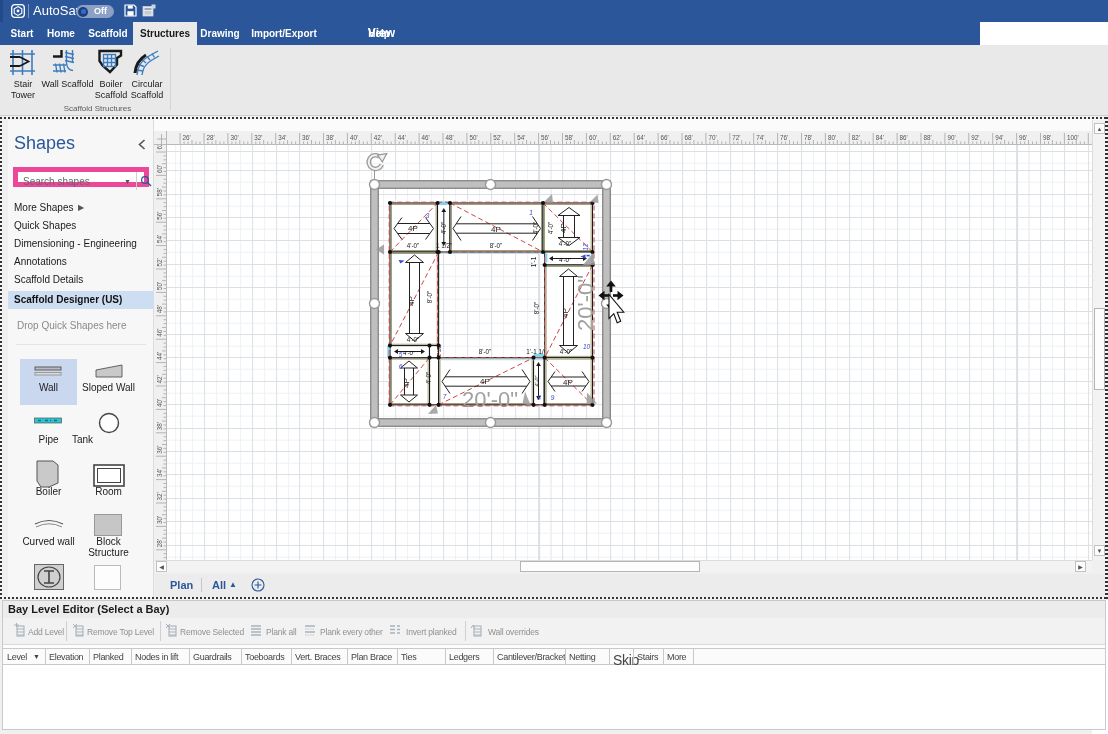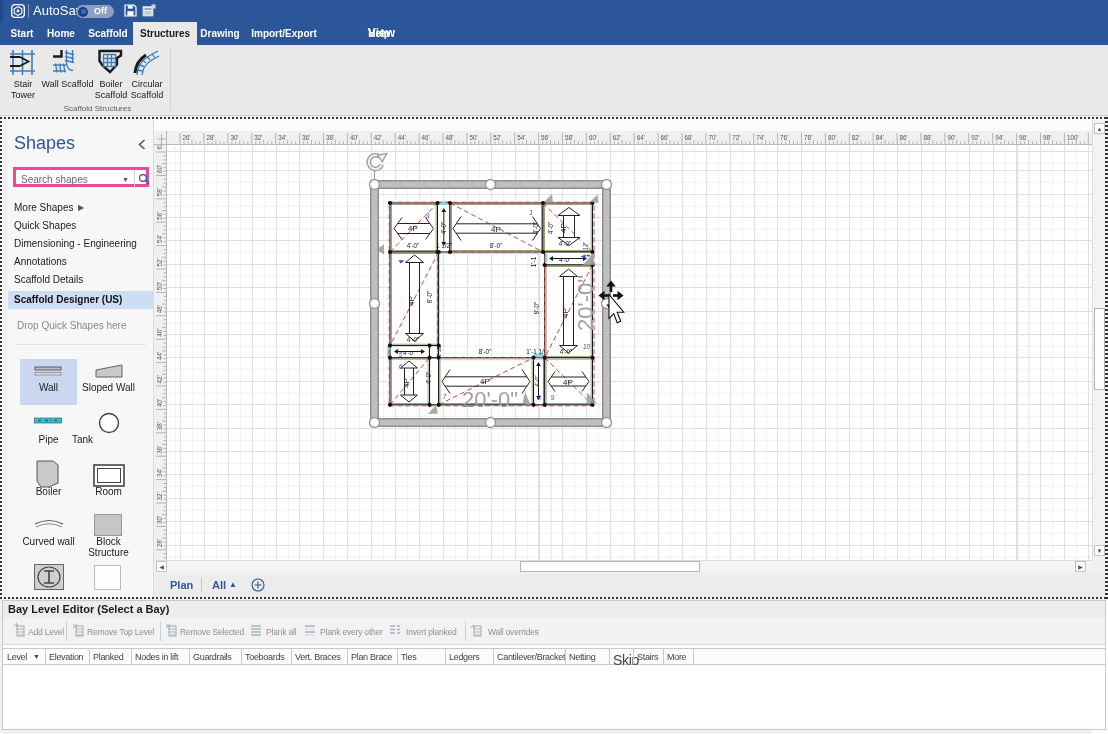--- a/index.html
+++ b/index.html
@@ -28,21 +28,21 @@
    <rect x="3.8" y="1.4" width="5" height="3.2" fill="#fff"></rect>
  </svg>
  <svg class="abs" style="left:142px;top:4px" width="14" height="13" viewBox="0 0 14 13">
    <rect x="1" y="2.5" width="10" height="9.5" fill="#e8e8e8" stroke="#c9d2e2" stroke-width="0.8"></rect>
    <rect x="2.5" y="4" width="7" height="2" fill="#9aa7bb"></rect>
    <rect x="2.5" y="7" width="7" height="3.6" fill="#c4ccd8"></rect>
    <rect x="9.5" y="0.5" width="4" height="4" fill="#cfd6e2"></rect>
  </svg>
 </div>
 
-<div class="abs" style="left:0;top:22px;width:1108px;height:23px;background:#2b579a">
+<div class="abs" style="left:0;top:22px;width:980px;height:23px;background:#2b579a">
 <div class="abs" style="left:133px;top:0;width:64px;height:23px;background:#e9e9e9"></div>
 <div class="abs" style="left:-33px;top:0;width:110px;text-align:center;color:#fff;font-size:10px;font-weight:bold;line-height:23px">Start</div>
 <div class="abs" style="left:6px;top:0;width:110px;text-align:center;color:#fff;font-size:10px;font-weight:bold;line-height:23px">Home</div>
 <div class="abs" style="left:53px;top:0;width:110px;text-align:center;color:#fff;font-size:10px;font-weight:bold;line-height:23px">Scaffold</div>
 <div class="abs" style="left:110px;top:0;width:110px;text-align:center;color:#1a1a1a;font-size:10px;font-weight:bold;line-height:23px">Structures</div>
 <div class="abs" style="left:165px;top:0;width:110px;text-align:center;color:#fff;font-size:10px;font-weight:bold;line-height:23px">Drawing</div>
 <div class="abs" style="left:229px;top:0;width:110px;text-align:center;color:#fff;font-size:10px;font-weight:bold;line-height:23px">Import/Export</div>
 <div class="abs" style="left:285px;top:0;width:110px;text-align:right;color:#fff;font-size:12px;font-weight:bold;line-height:23px">View</div>
 <div class="abs" style="left:324px;top:0;width:110px;text-align:center;color:#fff;font-size:10px;font-weight:bold;line-height:23px">Help</div>
 </div>
@@ -89,21 +89,21 @@
  <path d="M2,24 Q3,12 13,6" fill="none" stroke="#1a1a1a" stroke-width="3"></path>
 </svg>
 <div class="abs" style="left:122px;top:34px;width:50px;text-align:center;font-size:9px;color:#1a1a1a;line-height:11px">Circular<br>Scaffold</div>
 </div>
 <div class="abs" style="left:0;top:116px;width:1108px;height:484px;background:#f0f0f0">
 <div class="abs" style="left:8px;top:4px;width:146px;height:478px;background:#f7f7f7;border-right:1px solid #dcdcdc">
 <div class="abs" style="left:6px;top:13px;font-size:18px;color:#2b579a">Shapes</div>
 <svg class="abs" style="left:130px;top:19px" width="8" height="11" viewBox="0 0 8 11">
         <path d="M6.5,1 L1.5,5.5 L6.5,10" fill="none" stroke="#555" stroke-width="1.6"></path>
       </svg>
-<div class="abs" style="left:5px;top:47px;width:136px;height:20px;background:#fff;border:3px solid #ec4899">
+<div class="abs" style="left:5px;top:47px;width:136px;height:20px;background:#fff;border:5px solid #ec4899">
  <div class="abs" style="left:5px;top:2px;font-size:10px;color:#666;line-height:16px">Search shapes</div>
  <div class="abs" style="left:106px;top:2px;font-size:7px;color:#555;line-height:15px">▼</div>
  <div class="abs" style="left:118px;top:0;width:1px;height:18px;background:#d0d0d0"></div>
  <svg class="abs" style="left:122px;top:3px" width="12" height="12" viewBox="0 0 12 12">
   <circle cx="5" cy="5" r="3.4" fill="none" stroke="#2b579a" stroke-width="1.2"></circle>
   <path d="M7.6,7.6 L11,11" stroke="#2b579a" stroke-width="1.4"></path>
  </svg>
 </div>
 <div class="abs" style="left:6px;top:82px;font-size:10px;color:#1a1a1a">More Shapes</div>
 <div class="abs" style="left:6px;top:100px;font-size:10px;color:#1a1a1a">Quick Shapes</div>

